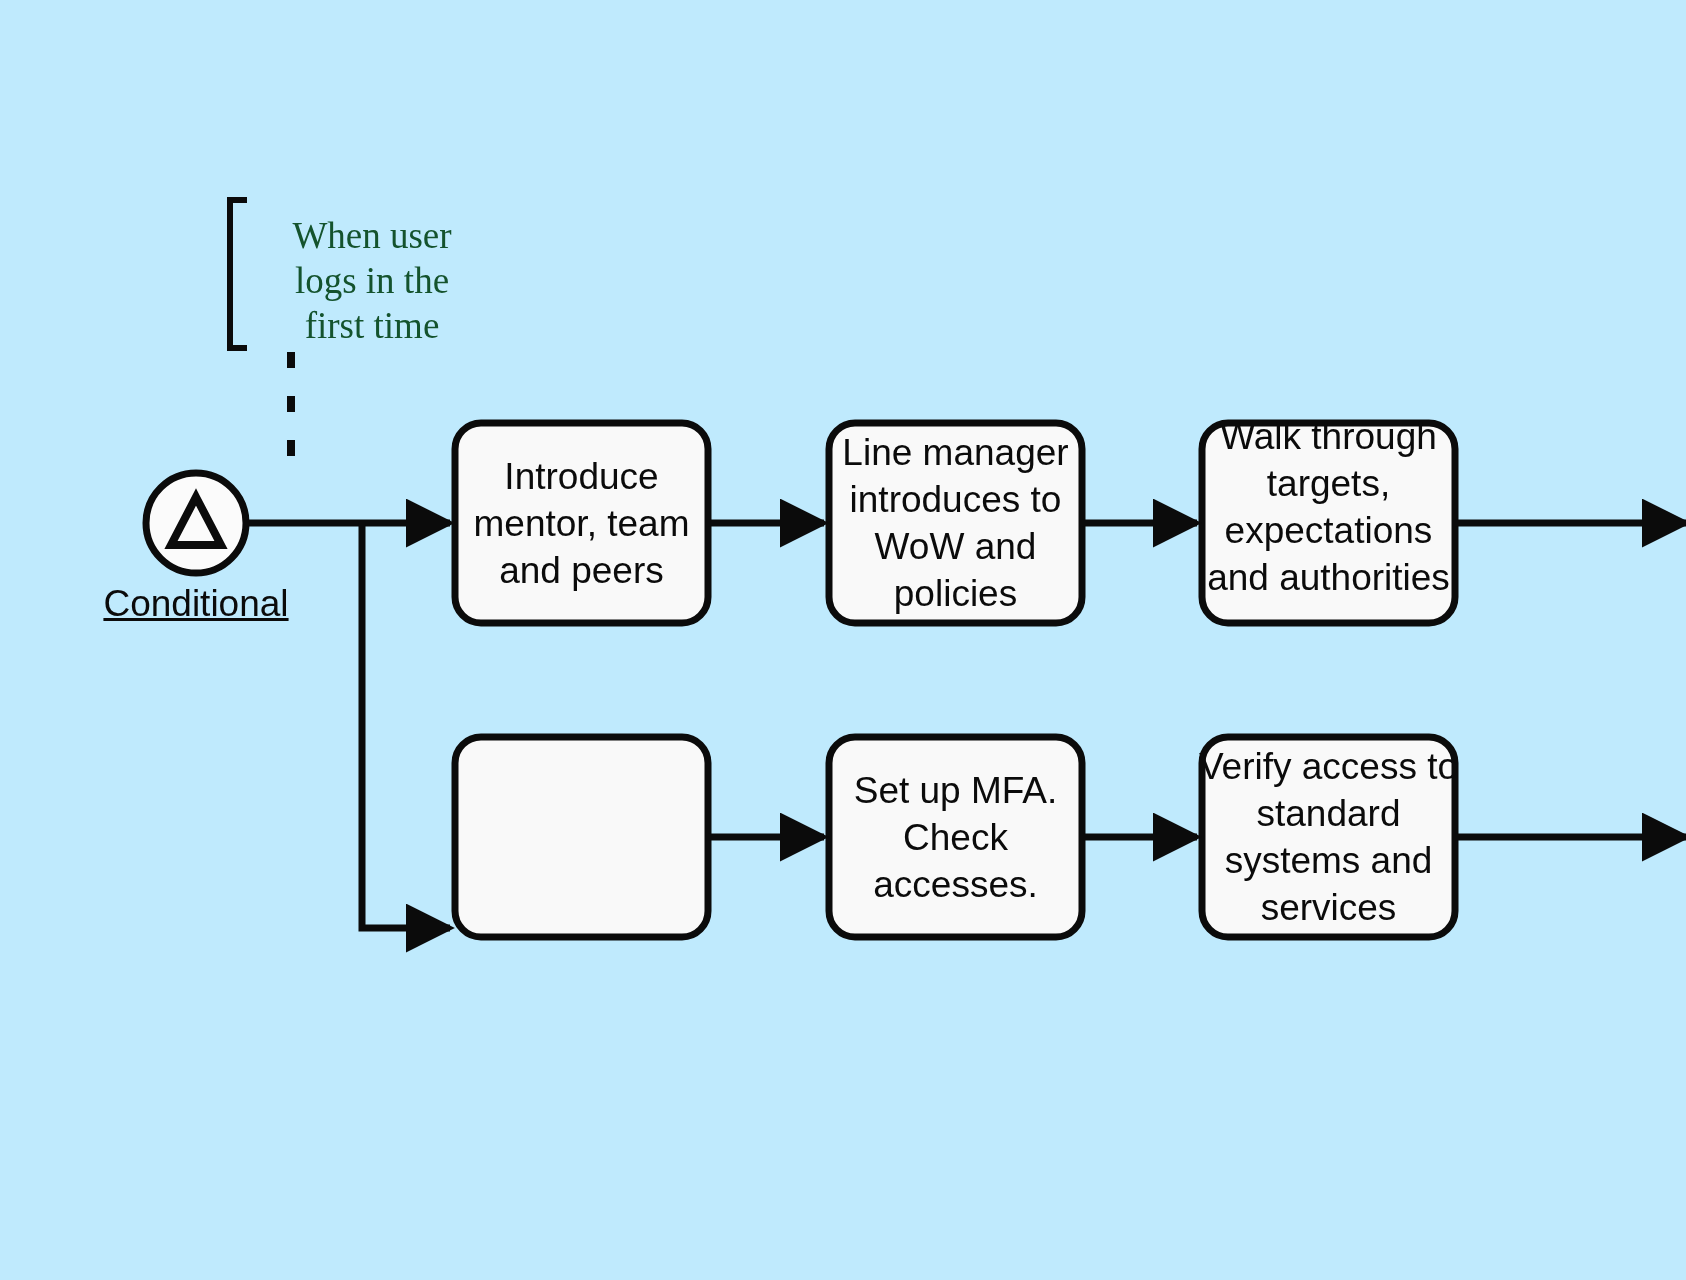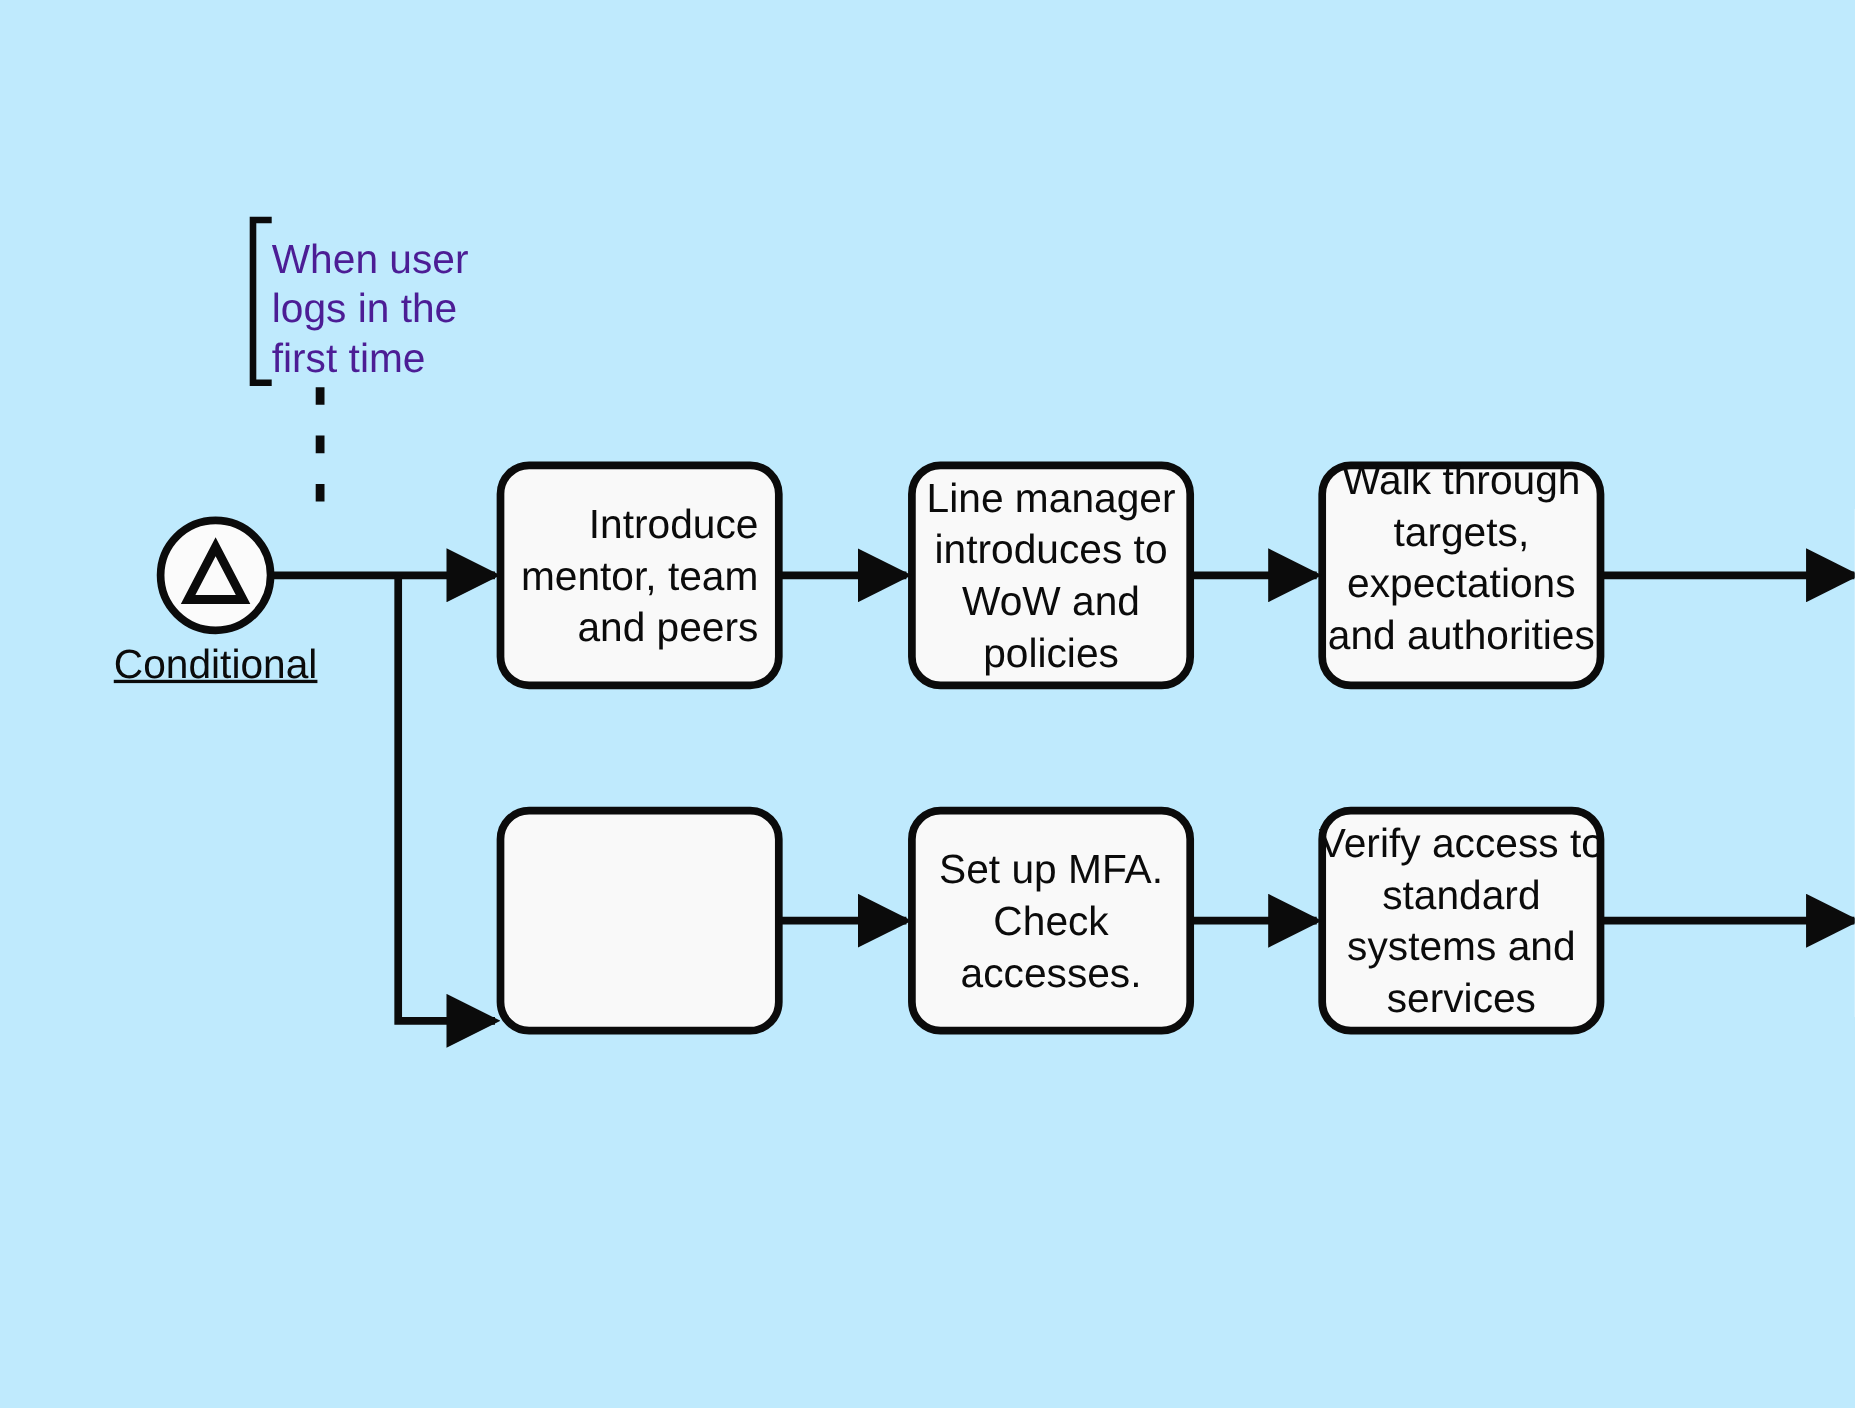--- a/index.html
+++ b/index.html
@@ -33,26 +33,26 @@
     text-align: center;
     color: #0b0b0b;
     font-size: 37px;
     line-height: 47px;
     font-family: "Liberation Sans", sans-serif;
     pointer-events: none;
     white-space: pre-line;
   }
   .anno-text {
     position: absolute;
-    color: #4c1d95;
+    color: #14532d;
     font-size: 37px;
     line-height: 45px;
-    font-family: Liberation Sans, sans-serif;
+    font-family: Liberation Serif, serif;
     white-space: pre-line;
-    text-align: left;
+    text-align: center;
   }
   .start-label {
     position: absolute;
     color: #0b0b0b;
     font-size: 37px;
     line-height: 44px;
     font-family: "Liberation Sans", sans-serif;
     text-align: center;
   }
 </style>
@@ -105,21 +105,21 @@
     <line x1="1082" y1="837" x2="1197" y2="837" stroke="#0b0b0b" stroke-width="7" marker-end="url(#arrowhead)"></line>
     <line x1="1455" y1="837" x2="1686" y2="837" stroke="#0b0b0b" stroke-width="7" marker-end="url(#arrowhead)"></line>
   </svg>
 
   <div class="anno-text" style="left:247px; top:213px; width:250px;">When user
 logs in the
 first time</div>
 
   <div class="start-label" style="left:76px; top:582px; width:240px;text-decoration:underline;">Conditional</div>
 
-  <div class="node-text" style="left:455px; top:423px; width:253px; height:200px;text-align:right;">Introduce
+  <div class="node-text" style="left:455px; top:423px; width:253px; height:200px;">Introduce
 mentor, team
 and peers</div>
   <div class="node-text" style="left:829px; top:423px; width:253px; height:200px;">Line manager
 introduces to
 WoW and
 policies</div>
   <div class="node-text" style="left:1197px; top:407px; width:263px; height:200px;">Walk through
 targets,
 expectations
 and authorities</div>

